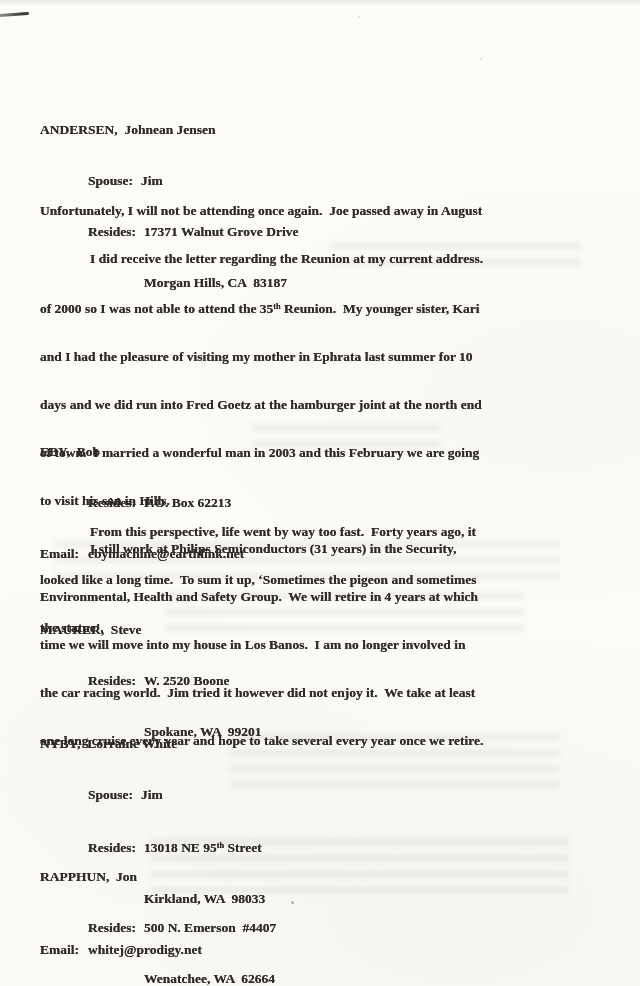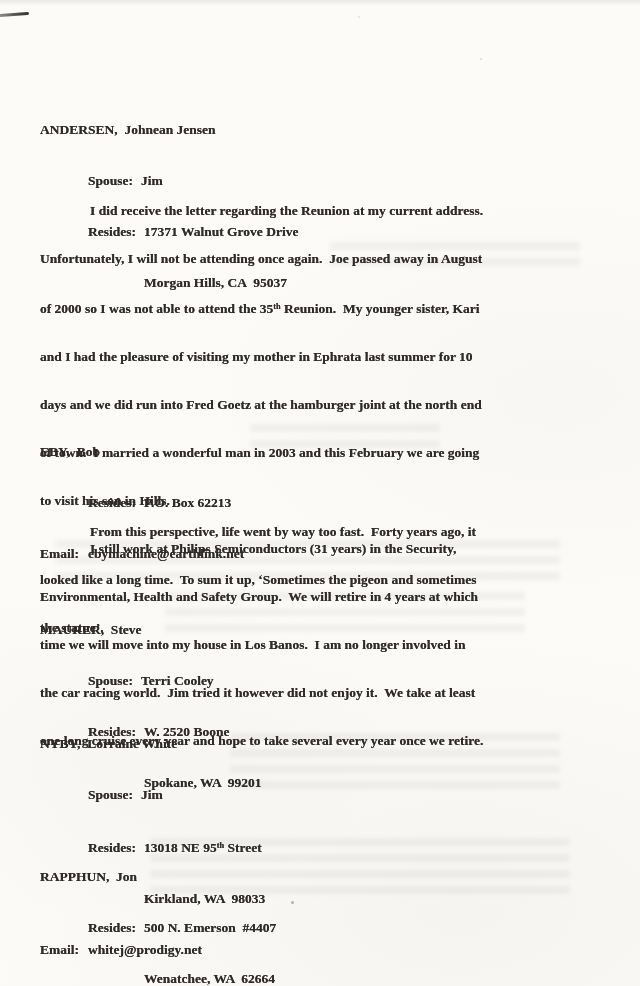--- a/index.html
+++ b/index.html
@@ -63,26 +63,26 @@
   <div class="ghost" style="left:250px;top:424px;width:190px;height:30px;"></div>
   <div class="ghost" style="left:55px;top:540px;width:505px;height:46px;"></div>
   <div class="ghost" style="left:165px;top:592px;width:360px;height:40px;"></div>
   <div class="ghost" style="left:230px;top:733px;width:330px;height:62px;"></div>
   <div class="ghost" style="left:150px;top:838px;width:420px;height:64px;"></div>
 
   <div class="block entry txt" style="top:87px;">
     <div class="line">ANDERSEN,  Johnean Jensen</div>
     <div class="line field"><span class="lbl">Spouse:</span><span>Jim</span></div>
     <div class="line field"><span class="lbl">Resides:</span><span>17371 Walnut Grove Drive</span></div>
-    <div class="line addr2">Morgan Hills, CA  95037</div>
+    <div class="line addr2">Morgan Hills, CA  83187</div>
   </div>
 
   <div class="block story txt" style="top:171px;">
+    <div class="line">Unfortunately, I will not be attending once again.  Joe passed away in August</div>
     <div class="line fl">I did receive the letter regarding the Reunion at my current address.</div>
-    <div class="line">Unfortunately, I will not be attending once again.  Joe passed away in August</div>
     <div class="line">of 2000 so I was not able to attend the 35<sup>th</sup> Reunion.  My younger sister, Kari</div>
     <div class="line">and I had the pleasure of visiting my mother in Ephrata last summer for 10</div>
     <div class="line">days and we did run into Fred Goetz at the hamburger joint at the north end</div>
     <div class="line">of town.  I married a wonderful man in 2003 and this February we are going</div>
     <div class="line">to visit his son in Hills.</div>
     <div class="line fl">I still work at Philips Semiconductors (31 years) in the Security,</div>
     <div class="line">Environmental, Health and Safety Group.  We will retire in 4 years at which</div>
     <div class="line">time we will move into my house in Los Banos.  I am no longer involved in</div>
     <div class="line">the car racing world.  Jim tried it however did not enjoy it.  We take at least</div>
     <div class="line">one long cruise every year and hope to take several every year once we retire.</div>
@@ -95,21 +95,20 @@
   </div>
 
   <div class="block story txt" style="top:492px;">
     <div class="line fl">From this perspective, life went by way too fast.  Forty years ago, it</div>
     <div class="line">looked like a long time.  To sum it up, ‘Sometimes the pigeon and sometimes</div>
     <div class="line">the statue’.</div>
   </div>
 
   <div class="block entry txt" style="top:587px;">
     <div class="line">MAURER,  Steve</div>
-    <div class="line field"><span class="lbl">Spouse:</span><span>Terri Cooley</span></div>
     <div class="line field"><span class="lbl">Resides:</span><span>W. 2520 Boone</span></div>
     <div class="line addr2">Spokane, WA  99201</div>
   </div>
 
   <div class="block entry txt" style="top:701px;">
     <div class="line">NYBY,  Lorraine White</div>
     <div class="line field"><span class="lbl">Spouse:</span><span>Jim</span></div>
     <div class="line field"><span class="lbl">Resides:</span><span>13018 NE 95<sup>th</sup> Street</span></div>
     <div class="line addr2">Kirkland, WA  98033</div>
     <div class="line email-line"><span class="lbl">Email:</span><span class="email-val">whitej@prodigy.net</span></div>

